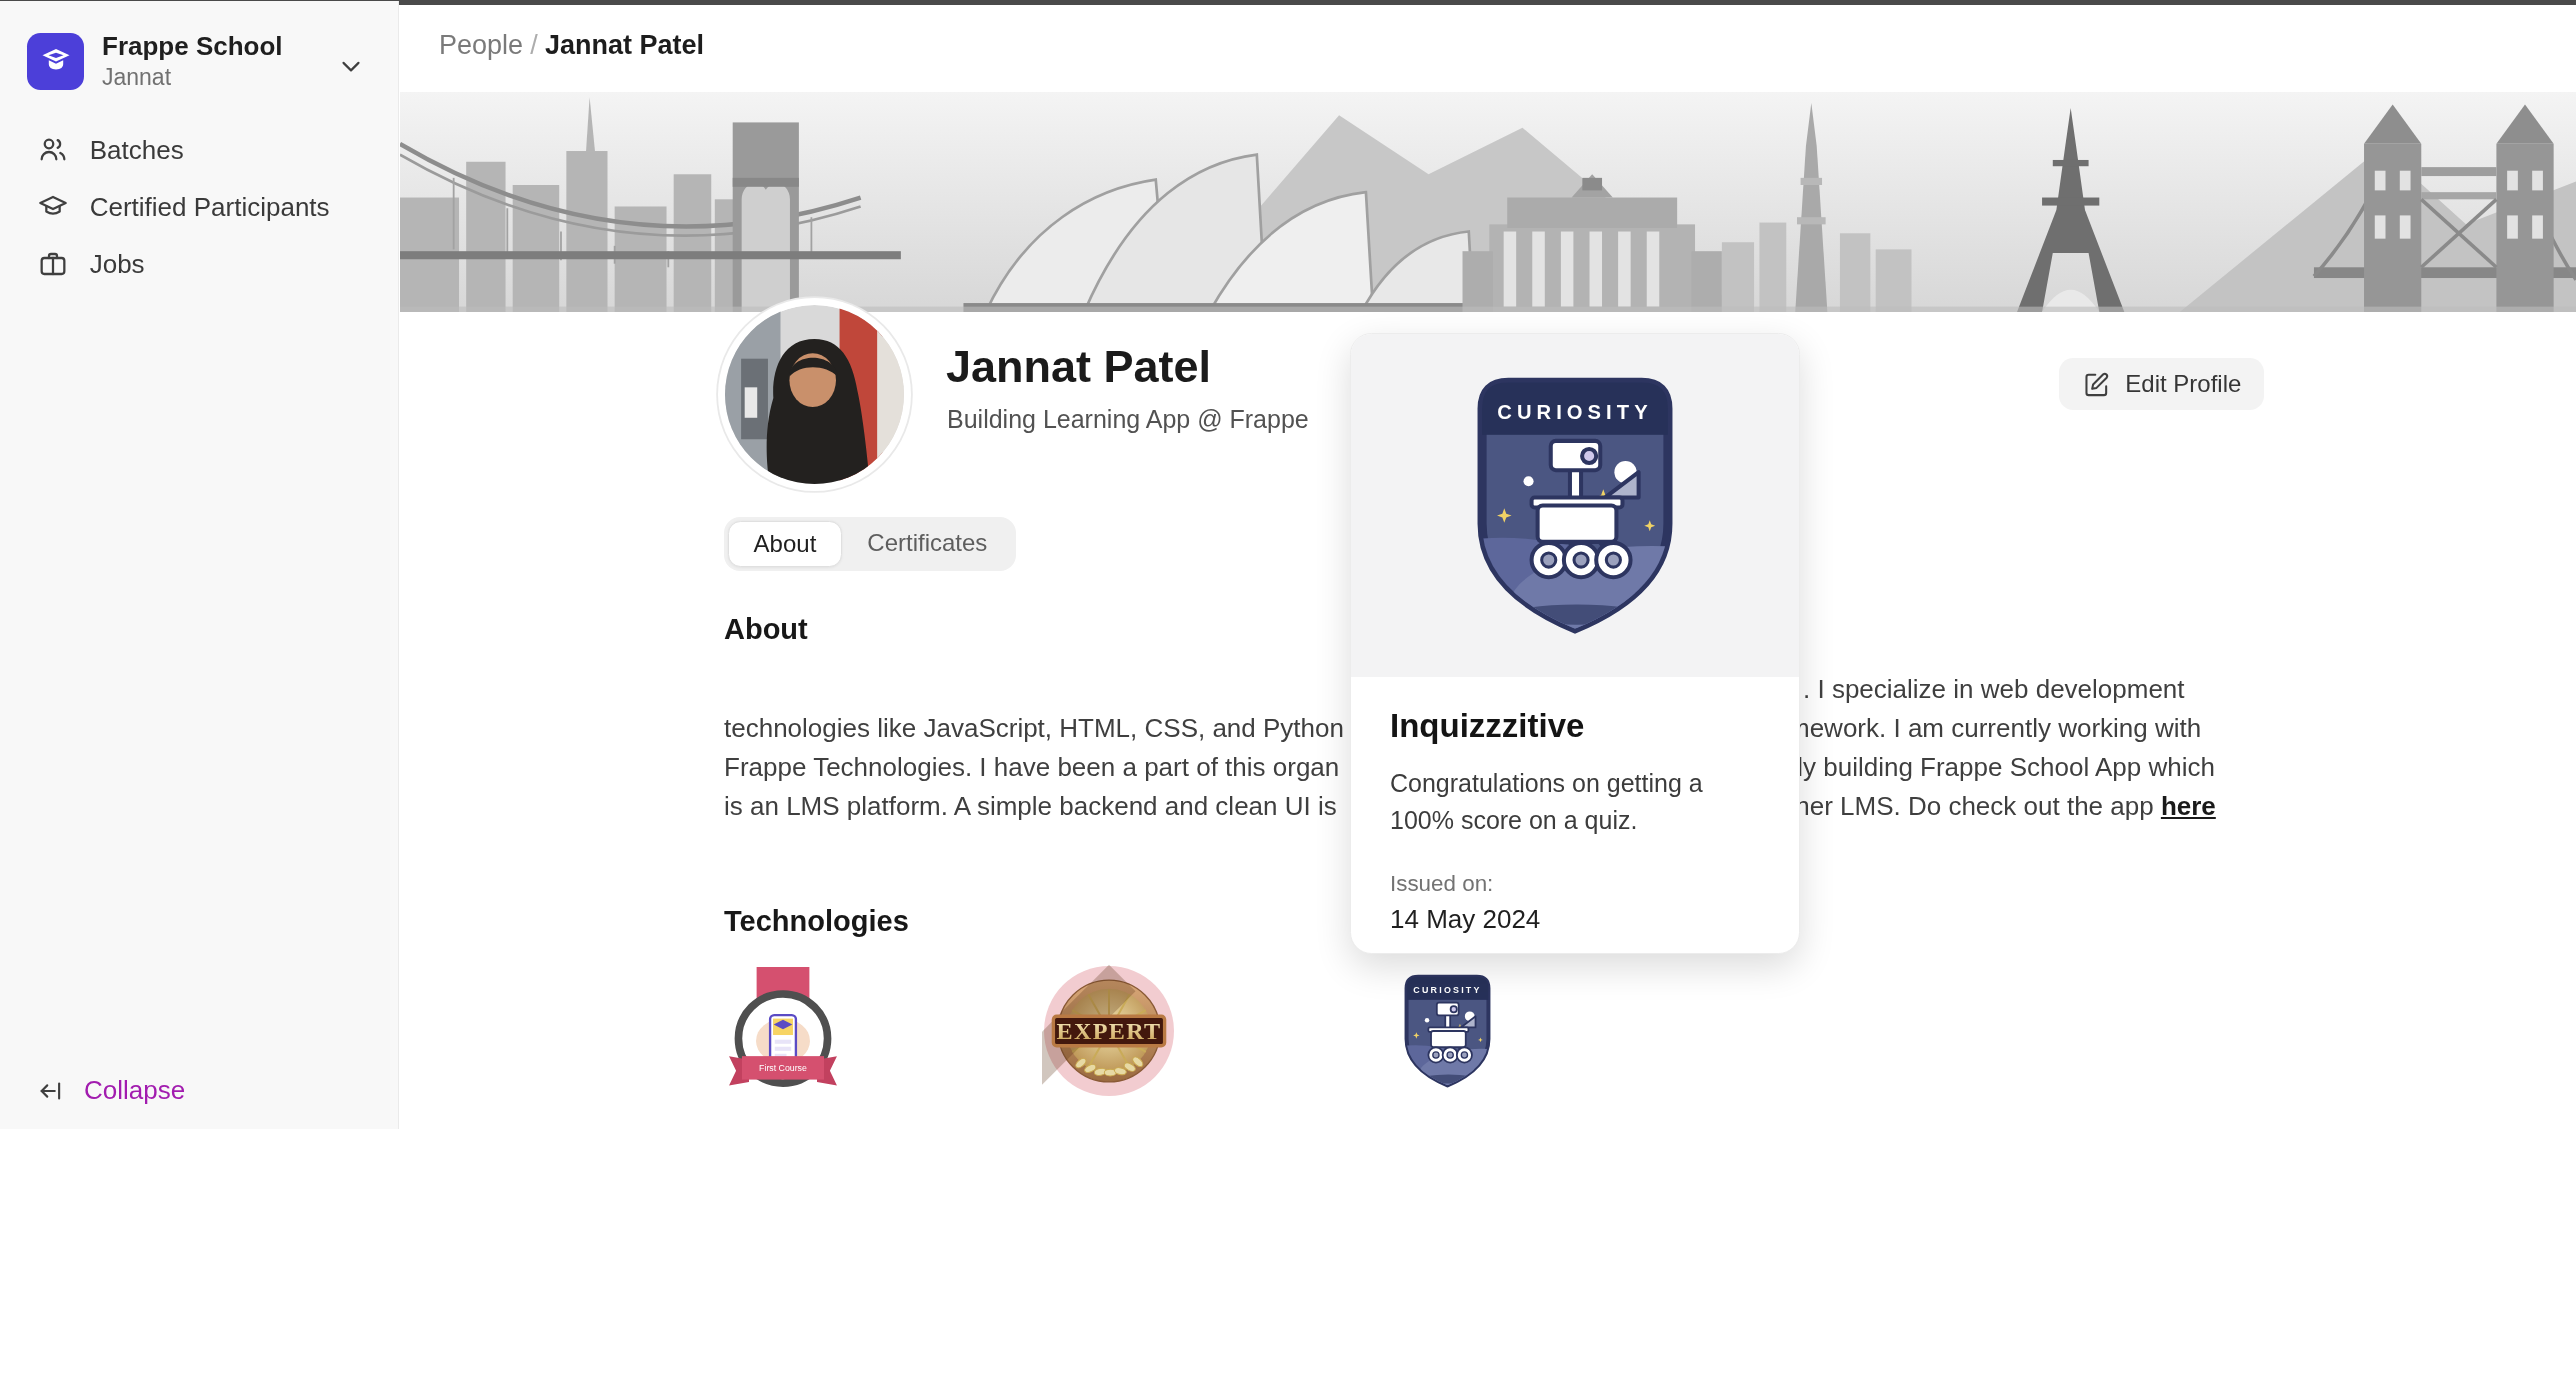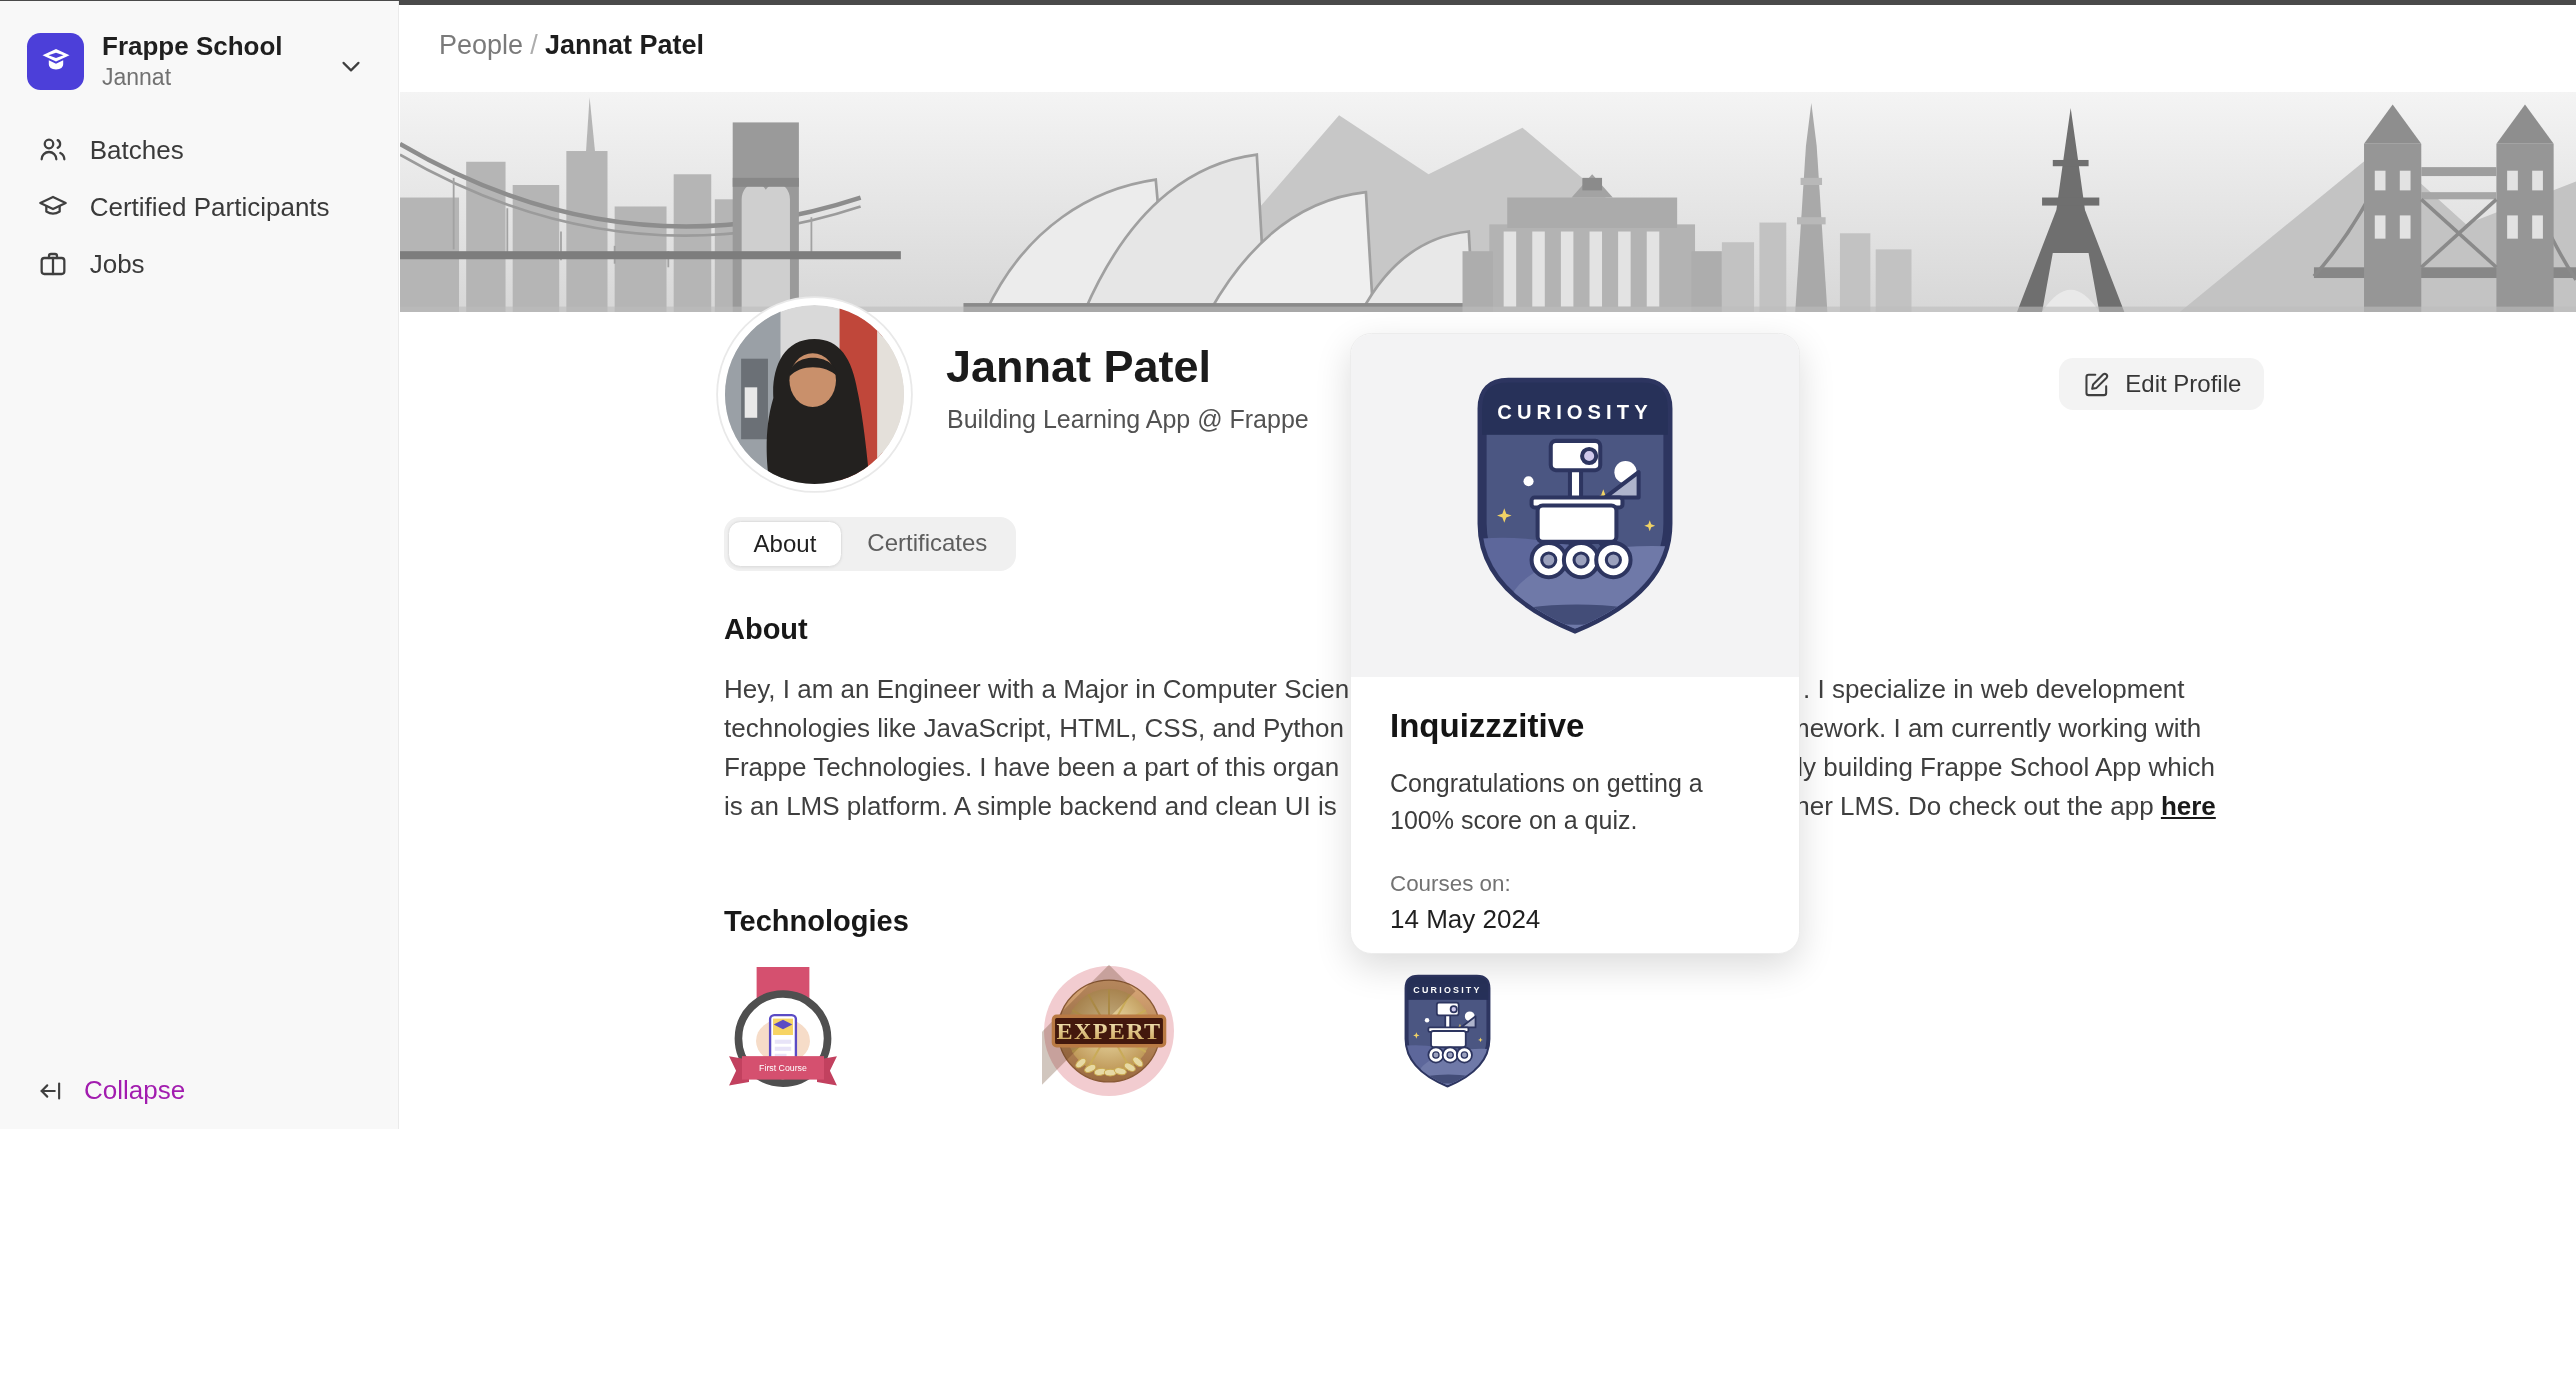--- a/index.html
+++ b/index.html
@@ -382,21 +382,20 @@
 
     <div class="tabs">
       <div class="tab active">About</div>
       <div class="tab">Certificates</div>
     </div>
 
     <div class="about-heading">About</div>
 
     <div class="about-para">
       <div class="about-line">
-        <span>Hey, I am an Engineer with a Major in Computer Scien</span>
         <span class="frag-right" style="left:1079px">. I specialize in web development</span>
       </div>
       <div class="about-line">
         <span>technologies like JavaScript, HTML, CSS, and Python</span>
         <span class="frag-right" style="left:1064px">mework. I am currently working with</span>
       </div>
       <div class="about-line">
         <span>Frappe Technologies. I have been a part of this organ</span>
         <span class="frag-right" style="left:1066px">tly building Frappe School App which</span>
       </div>
@@ -431,20 +430,20 @@
         <svg viewBox="0 0 200 260">
             <use href="#curiosityBadge"></use>
           </svg>
       </div>
       <div class="popup-body">
         <div class="popup-title">Inquizzzitive</div>
         <div class="popup-desc">
           <span>Congratulations on getting a</span><br>
           <span>100% score on a quiz.</span>
         </div>
-        <div class="popup-issued-label">Courses on:</div>
+        <div class="popup-issued-label">Issued on:</div>
         <div class="popup-issued-date">14 May 2024</div>
       </div>
     </div>
 
   </div>
 </div>
 
 
 </body></html>

